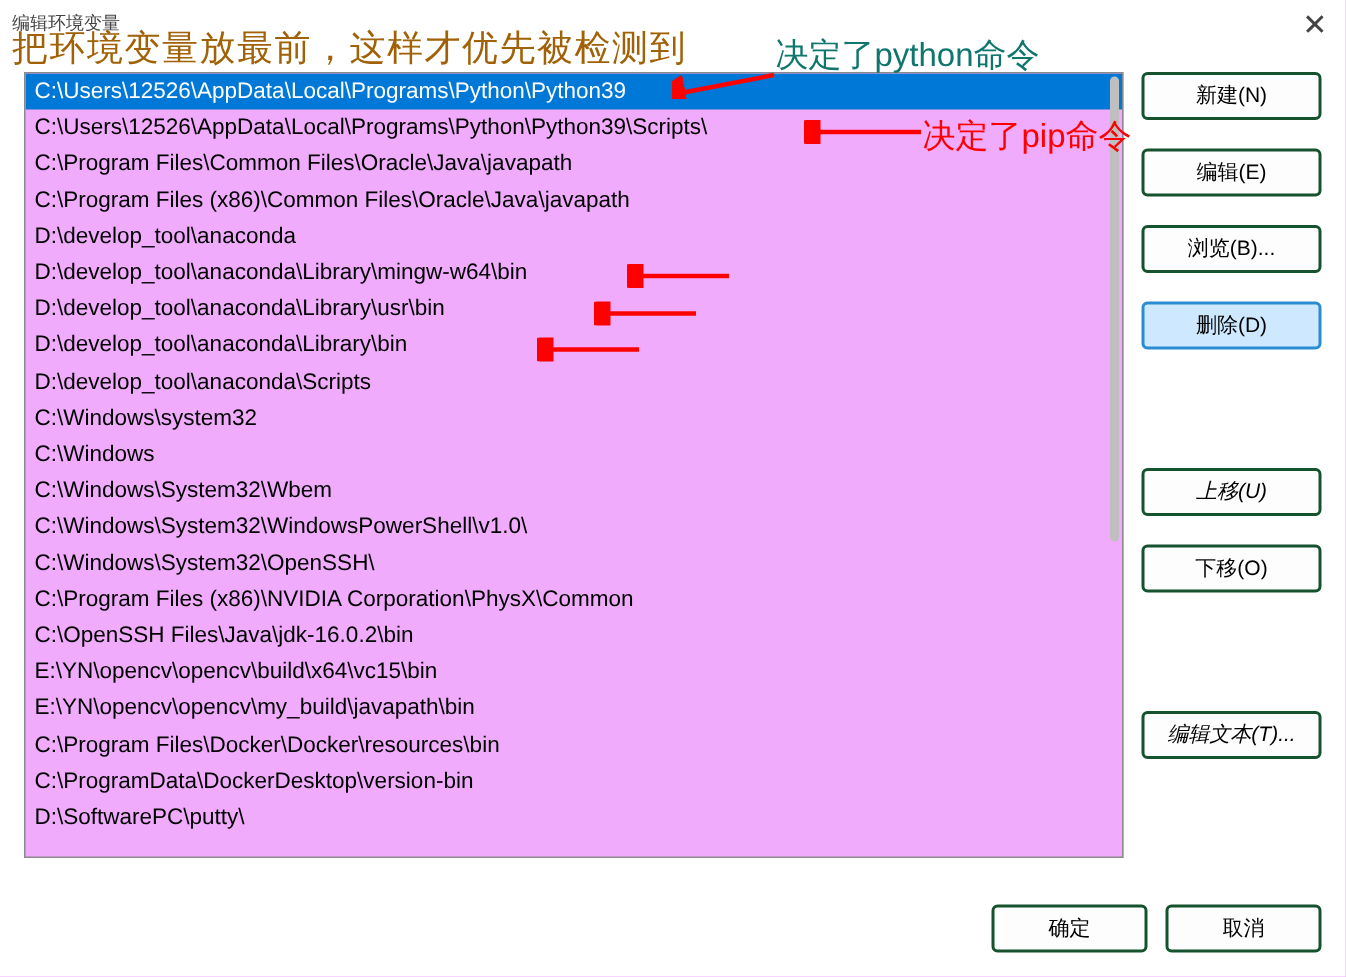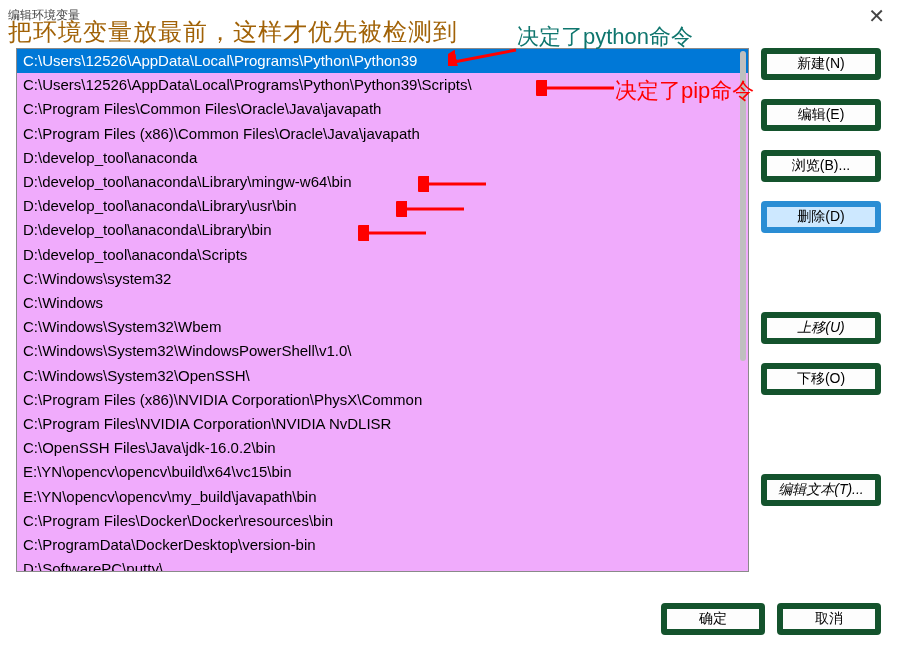--- a/index.html
+++ b/index.html
@@ -105,21 +105,21 @@
       border-radius: 3px;
     }
     .side-buttons {
       width: 120px;
       margin-left: 12px;
       display: flex;
       flex-direction: column;
     }
     .wbtn {
       height: 32px;
-      border: 6px solid #14532d;
+      border: 2px solid #14532d;
       background: #fdfdfd;
       border-radius: 4px;
       font-size: 14px;
       cursor: pointer;
       display: flex;
       align-items: center;
       justify-content: center;
       color: #000;
     }
     .wbtn.active {
@@ -183,21 +183,20 @@
         <div class="list-row">D:\develop_tool\anaconda\Library\mingw-w64\bin</div>
         <div class="list-row">D:\develop_tool\anaconda\Library\usr\bin</div>
         <div class="list-row">D:\develop_tool\anaconda\Library\bin</div>
         <div class="list-row">D:\develop_tool\anaconda\Scripts</div>
         <div class="list-row">C:\Windows\system32</div>
         <div class="list-row">C:\Windows</div>
         <div class="list-row">C:\Windows\System32\Wbem</div>
         <div class="list-row">C:\Windows\System32\WindowsPowerShell\v1.0\</div>
         <div class="list-row">C:\Windows\System32\OpenSSH\</div>
         <div class="list-row">C:\Program Files (x86)\NVIDIA Corporation\PhysX\Common</div>
-        <div class="list-row">C:\Program Files\NVIDIA Corporation\NVIDIA NvDLISR</div>
         <div class="list-row">C:\OpenSSH Files\Java\jdk-16.0.2\bin</div>
         <div class="list-row">E:\YN\opencv\opencv\build\x64\vc15\bin</div>
         <div class="list-row">E:\YN\opencv\opencv\my_build\javapath\bin</div>
         <div class="list-row">C:\Program Files\Docker\Docker\resources\bin</div>
         <div class="list-row">C:\ProgramData\DockerDesktop\version-bin</div>
         <div class="list-row">D:\SoftwarePC\putty\</div>
       </div>
     <div class="scrollbar"></div>
   </div>
   <div class="side-buttons">

